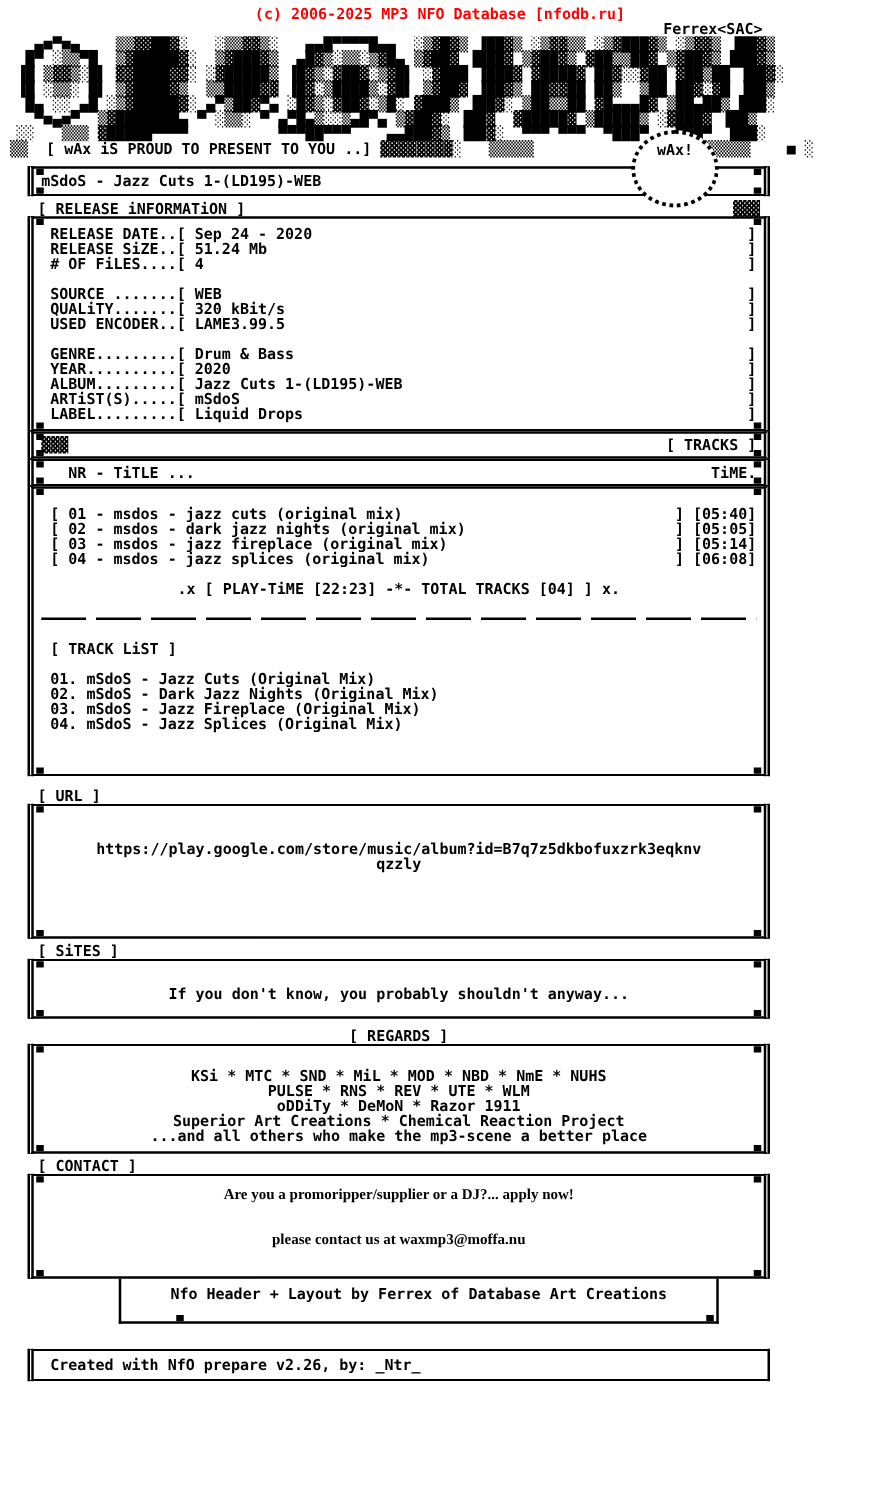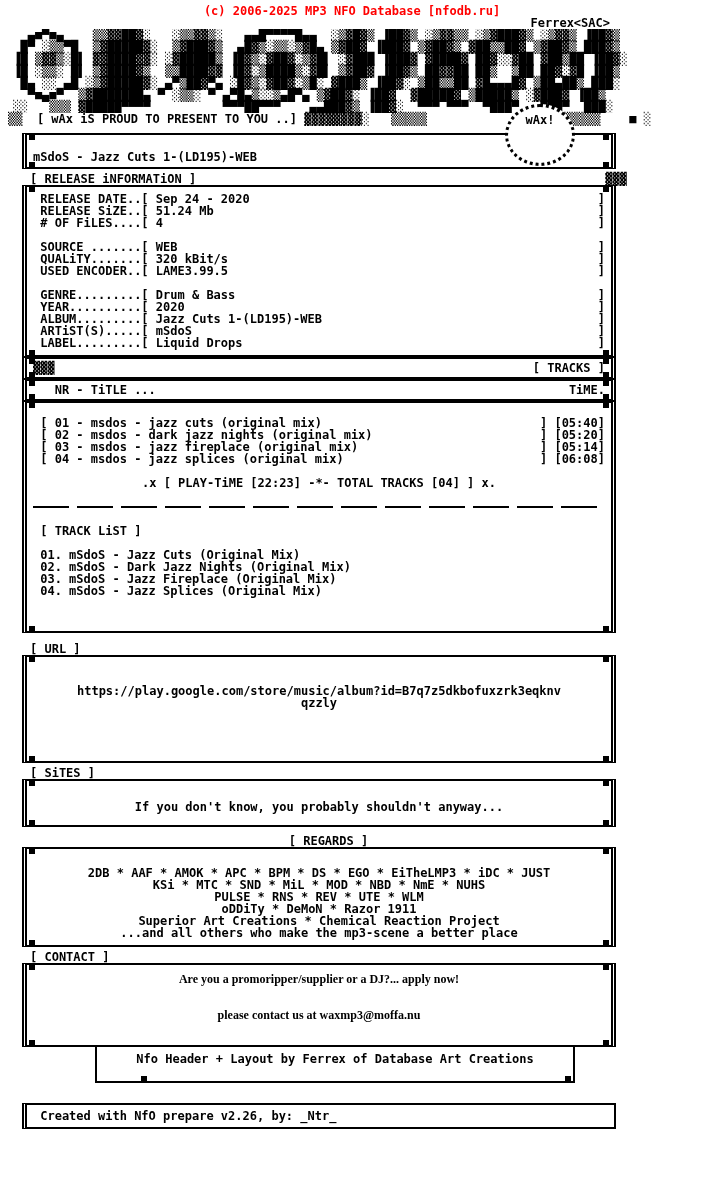--- a/index.html
+++ b/index.html
@@ -32,24 +32,24 @@
       linear-gradient(#000,#000) left 2px top 0/6px 5px no-repeat,
       linear-gradient(#000,#000) right 2px top 0/6px 5px no-repeat,
       linear-gradient(#000,#000) left 2px bottom 0/6px 5px no-repeat,
       linear-gradient(#000,#000) right 2px bottom 0/6px 5px no-repeat;
   }
   .row{display:flex;white-space:pre;height:12px;line-height:12px;}
   .rb{margin-left:auto;}
   .center{justify-content:center;}
   .sp{height:12px;}
   .sp2{height:24px;}
-  .label{display:flex;white-space:pre;margin:0 69px 0 22px;padding:0 8px;height:12px;line-height:12px;}
+  .label{display:flex;white-space:pre;margin:0 88px 0 22px;padding:0 8px;height:12px;line-height:12px;}
   .label.right{justify-content:center;}
   .label.between{justify-content:space-between;}
-  .title-box{margin-top:8px;padding-top:16px;padding-bottom:4px;}
+  .title-box{margin-top:8px;padding-top:4px;padding-bottom:4px;}
   .mt4{margin-top:4px;}
   .mt8{margin-top:8px;}
   .mt10{margin-top:10px;}
   .pad-v3{padding-top:3px;padding-bottom:3px;}
   .info-box{padding-top:6px;padding-bottom:6px;}
   .tracks-main{padding-top:14px;padding-bottom:10px;}
   .dashed{
     height:12px;
     background:repeating-linear-gradient(90deg,#000 0 36px,transparent 36px 44px);
     background-size:100% 2px;background-position:0 5px;background-repeat:no-repeat;
@@ -130,21 +130,21 @@
 
   <div class="box pad-v3">
     <div class="row">
       <span>   NR - TiTLE ...</span>
       <span class="rb">TiME.</span>
     </div>
   </div>
 
   <div class="box tracks-main">
     <div class="row"><span> [ 01 - msdos - jazz cuts (original mix)</span><span class="rb">] [05:40]</span></div>
-    <div class="row"><span> [ 02 - msdos - dark jazz nights (original mix)</span><span class="rb">] [05:20]</span></div>
+    <div class="row"><span> [ 02 - msdos - dark jazz nights (original mix)</span><span class="rb">] [05:05]</span></div>
     <div class="row"><span> [ 03 - msdos - jazz fireplace (original mix)</span><span class="rb">] [05:14]</span></div>
     <div class="row"><span> [ 04 - msdos - jazz splices (original mix)</span><span class="rb">] [06:08]</span></div>
     <div class="sp"></div>
     <div class="row center"><span>.x [ PLAY-TiME [22:23] -*- TOTAL TRACKS [04] ] x.</span></div>
     <div class="sp"></div>
     <div class="dashed"></div>
     <div class="sp"></div>
     <div class="row"><span> [ TRACK LiST ]</span></div>
     <div class="sp"></div>
     <div class="row"><span> 01. mSdoS - Jazz Cuts (Original Mix)</span></div>
@@ -169,21 +169,20 @@
 
   <div class="box sites-box">
     <div class="row center"><span>If you don't know, you probably shouldn't anyway...</span></div>
   </div>
 
   <div class="label right mt8">
     <span>[ REGARDS ]</span>
   </div>
 
   <div class="box regards-box">
-    <div class="row center"><span>2DB * AAF * AMOK * APC * BPM * DS * EGO * EiTheLMP3 * iDC * JUST</span></div>
     <div class="row center"><span>KSi * MTC * SND * MiL * MOD * NBD * NmE * NUHS</span></div>
     <div class="row center"><span>PULSE * RNS * REV * UTE * WLM</span></div>
     <div class="row center"><span>oDDiTy * DeMoN * Razor 1911</span></div>
     <div class="row center"><span>Superior Art Creations * Chemical Reaction Project</span></div>
     <div class="row center"><span>...and all others who make the mp3-scene a better place</span></div>
   </div>
 
   <div class="label mt4">
     <span>[ CONTACT ]</span>
   </div>

